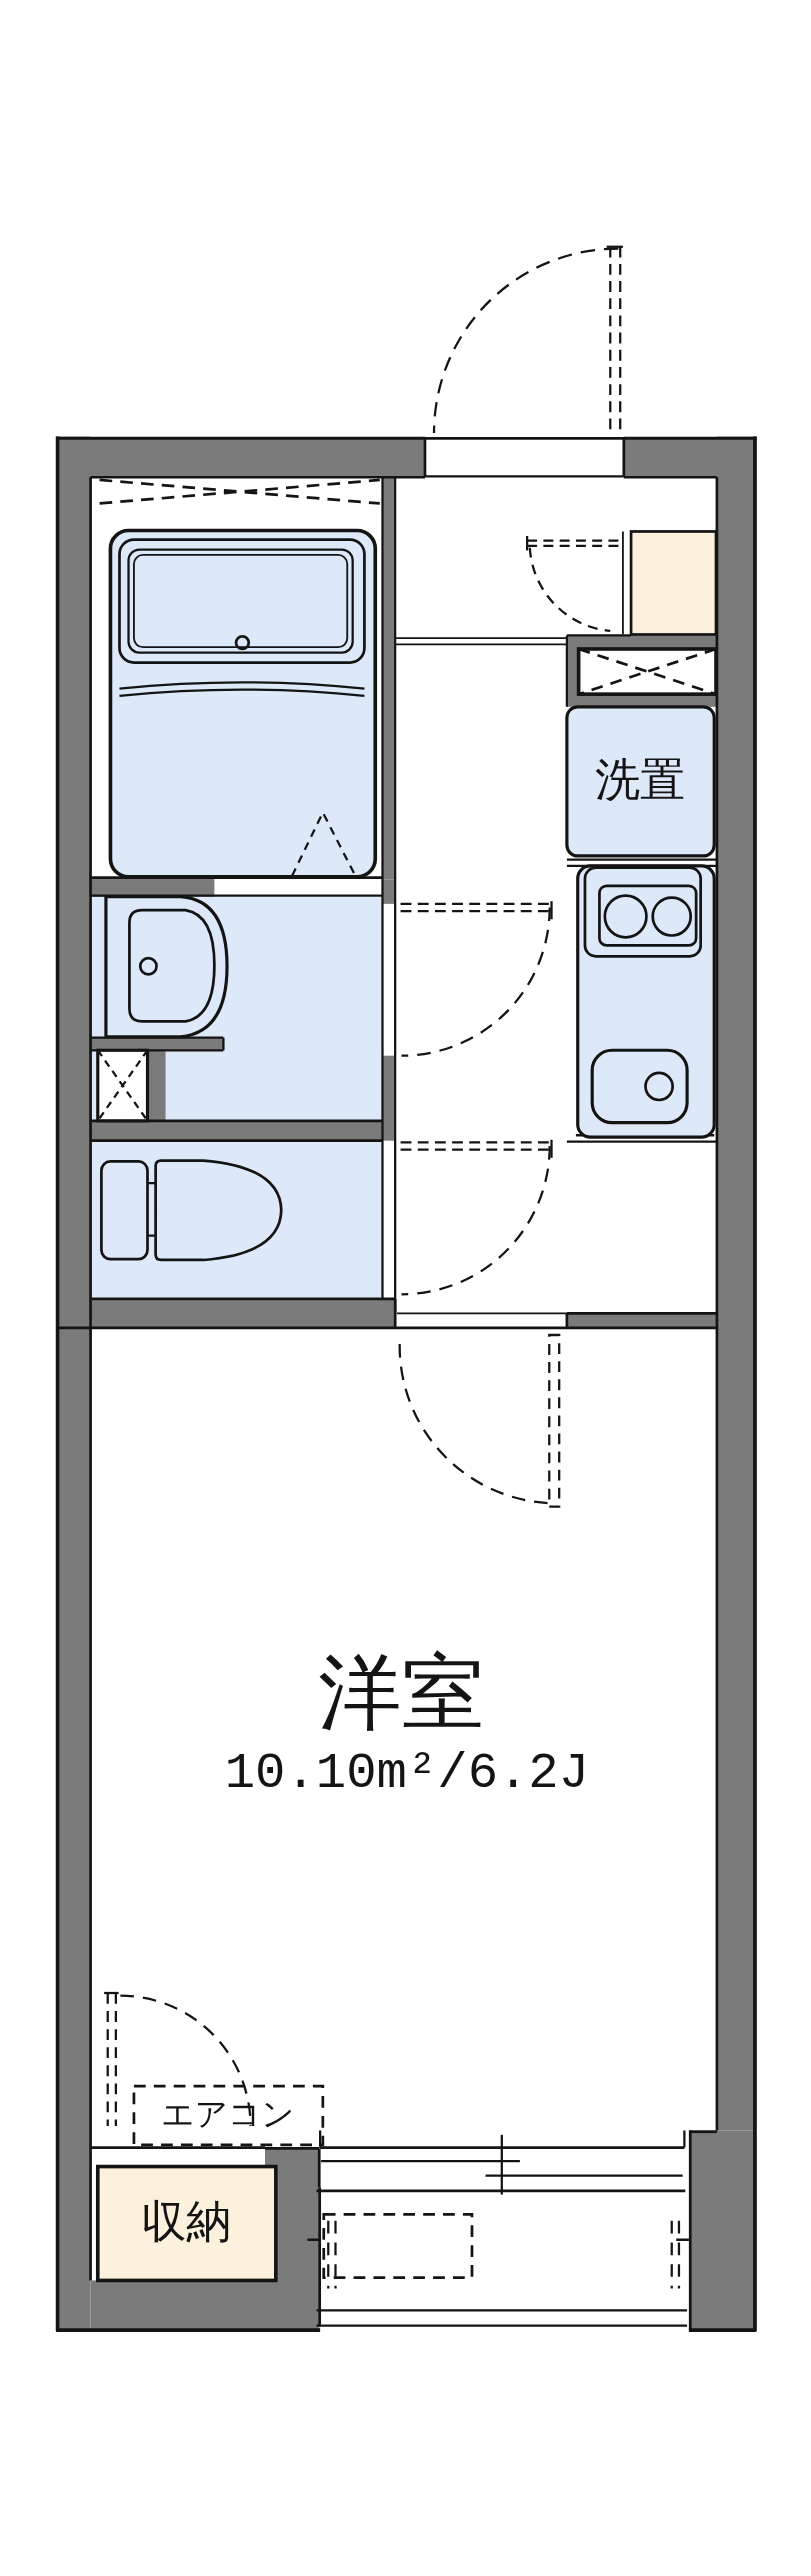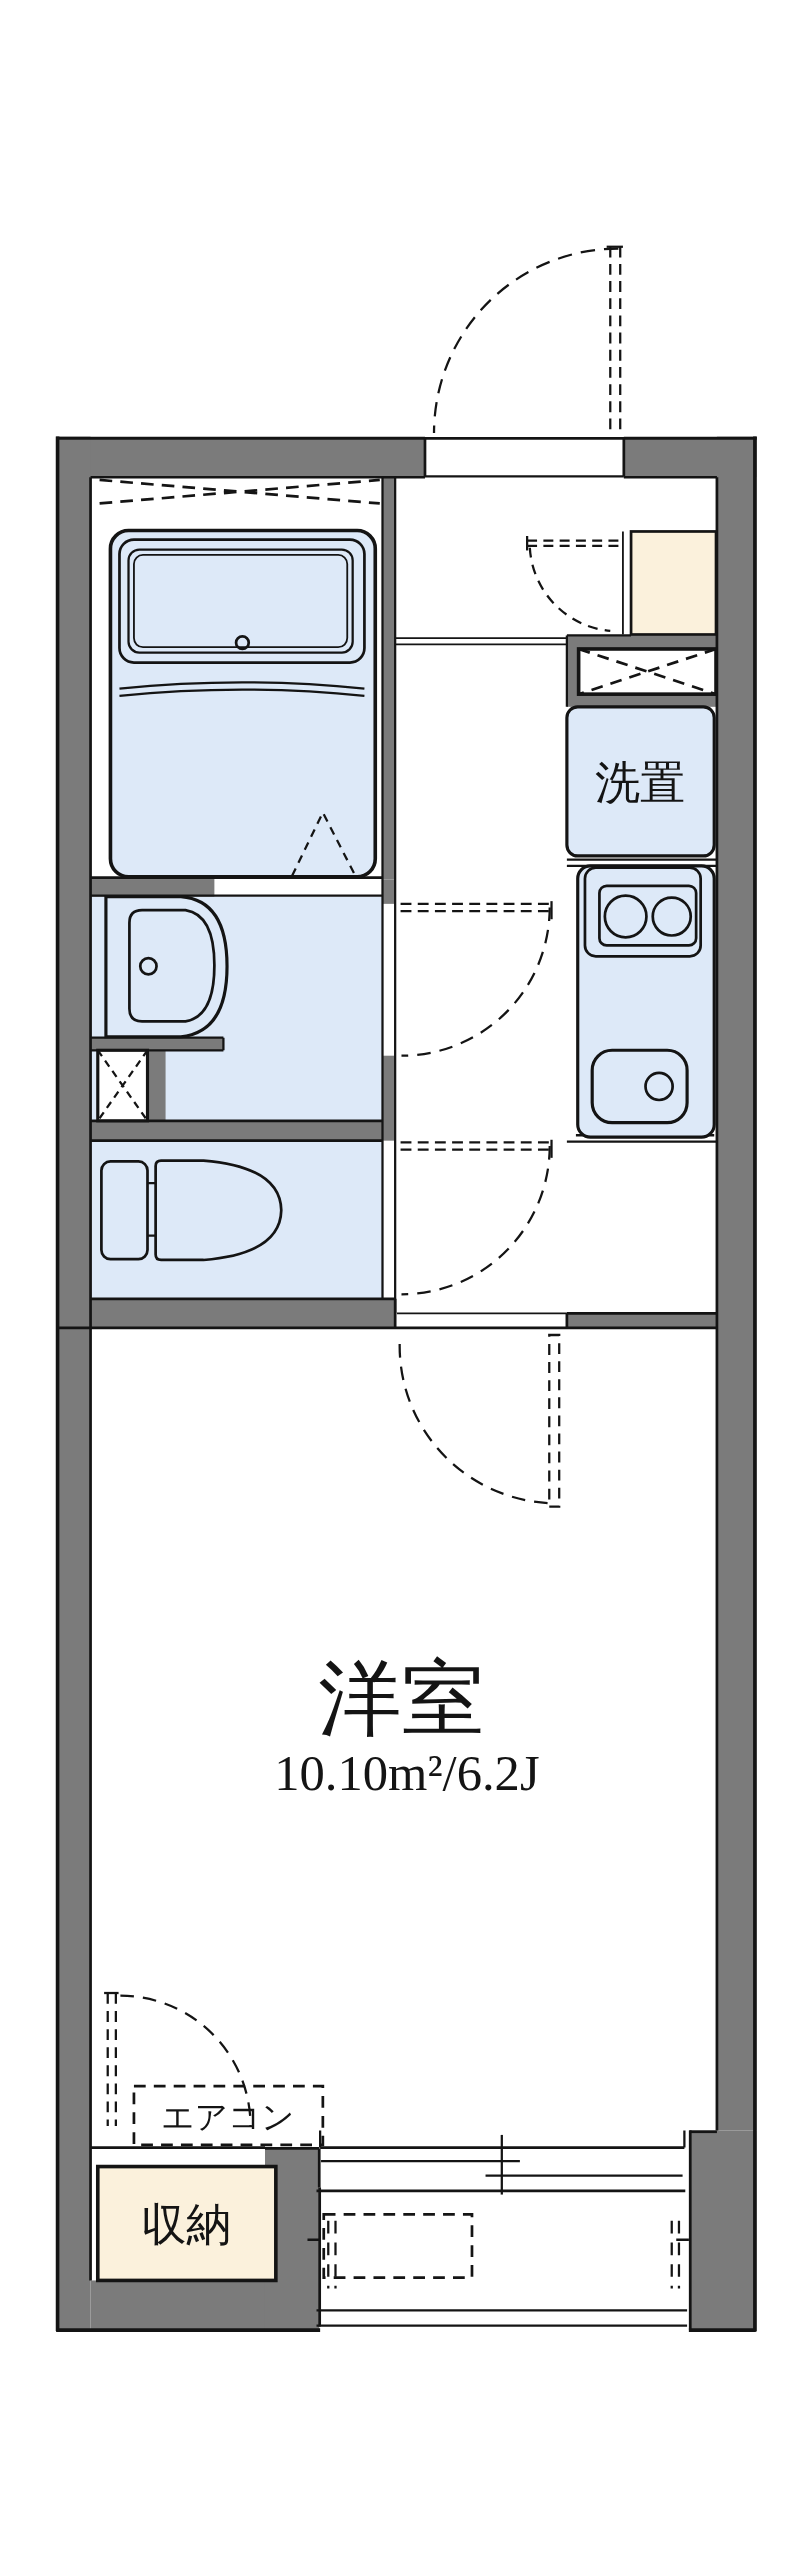--- a/index.html
+++ b/index.html
@@ -7,21 +7,21 @@
     --fixture:#dde9f8;
     --cabinet:#fbf1dc;
     --line:#141414;
     --background:#ffffff;
   }
   html,body{margin:0;padding:0;background:#fff;}
   .canvas{
     position:relative;
     width:648px;height:2576px;
     background:var(--background);
-    font-family:Liberation Serif, serif;
+    font-family:Liberation Mono, monospace;
   }
   svg{position:absolute;left:0;top:0;}
   .wall{fill:var(--wall);stroke:none;}
   .ln{stroke:var(--line);fill:none;stroke-linecap:butt;}
   .blue{fill:var(--fixture);stroke:var(--line);}
   .yellow{fill:var(--cabinet);stroke:var(--line);}
   .white{fill:#fff;stroke:var(--line);}
   .dash{stroke:var(--line);fill:none;}
   text{fill:var(--line);}
   .jp-big{font-size:92px;}

